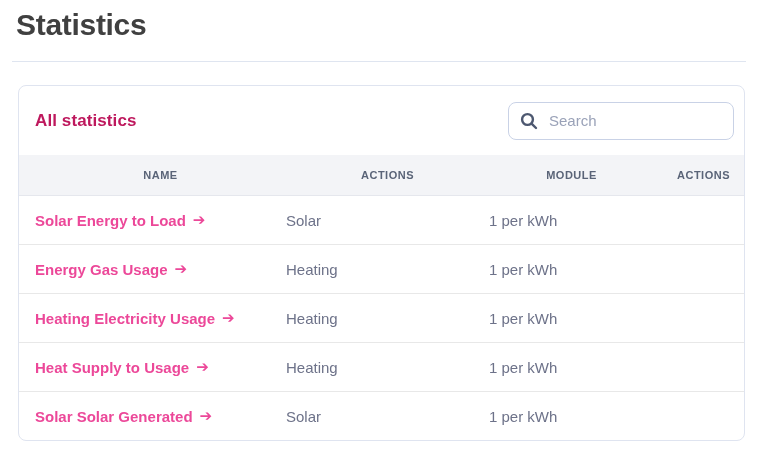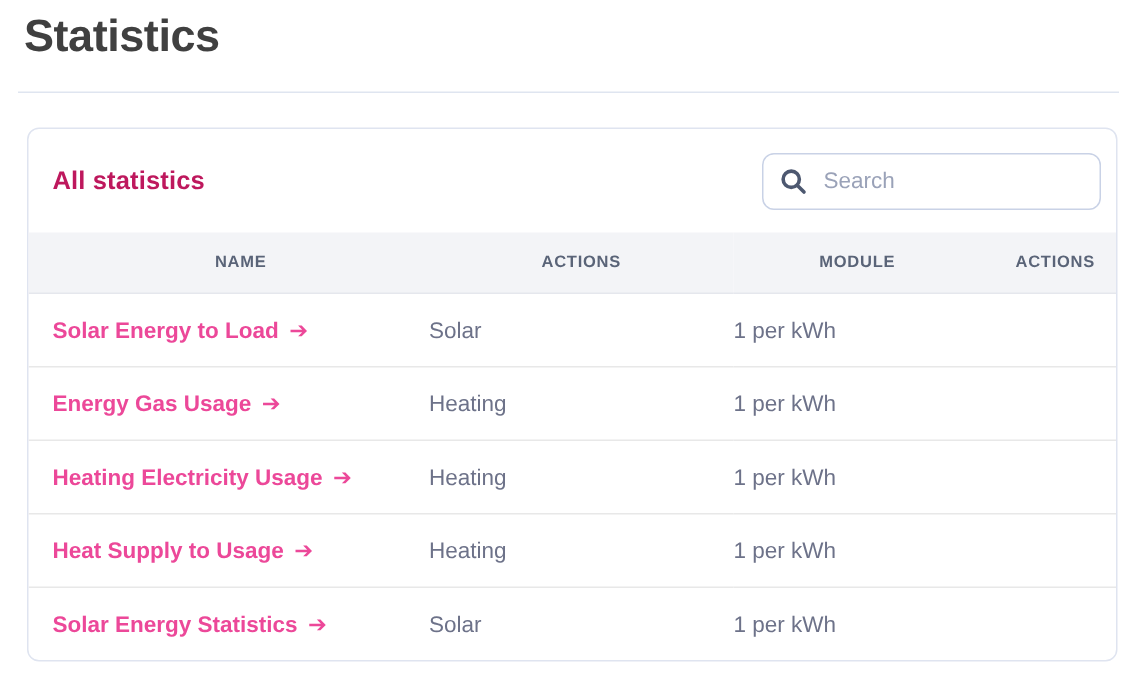--- a/index.html
+++ b/index.html
@@ -148,21 +148,21 @@
               <span class="arrow">➔</span>
             </a>
           </td>
           <td class="col-module">Heating</td>
           <td class="col-value">1 per kWh</td>
           <td class="col-actions"></td>
         </tr>
         <tr>
           <td class="col-name">
             <a class="row-link">
-              <span>Solar Energy Statistics</span>
+              <span>Solar Solar Generated</span>
               <span class="arrow">➔</span>
             </a>
           </td>
           <td class="col-module">Solar</td>
           <td class="col-value">1 per kWh</td>
           <td class="col-actions"></td>
         </tr>
       </tbody>
     </table>
   </section>

